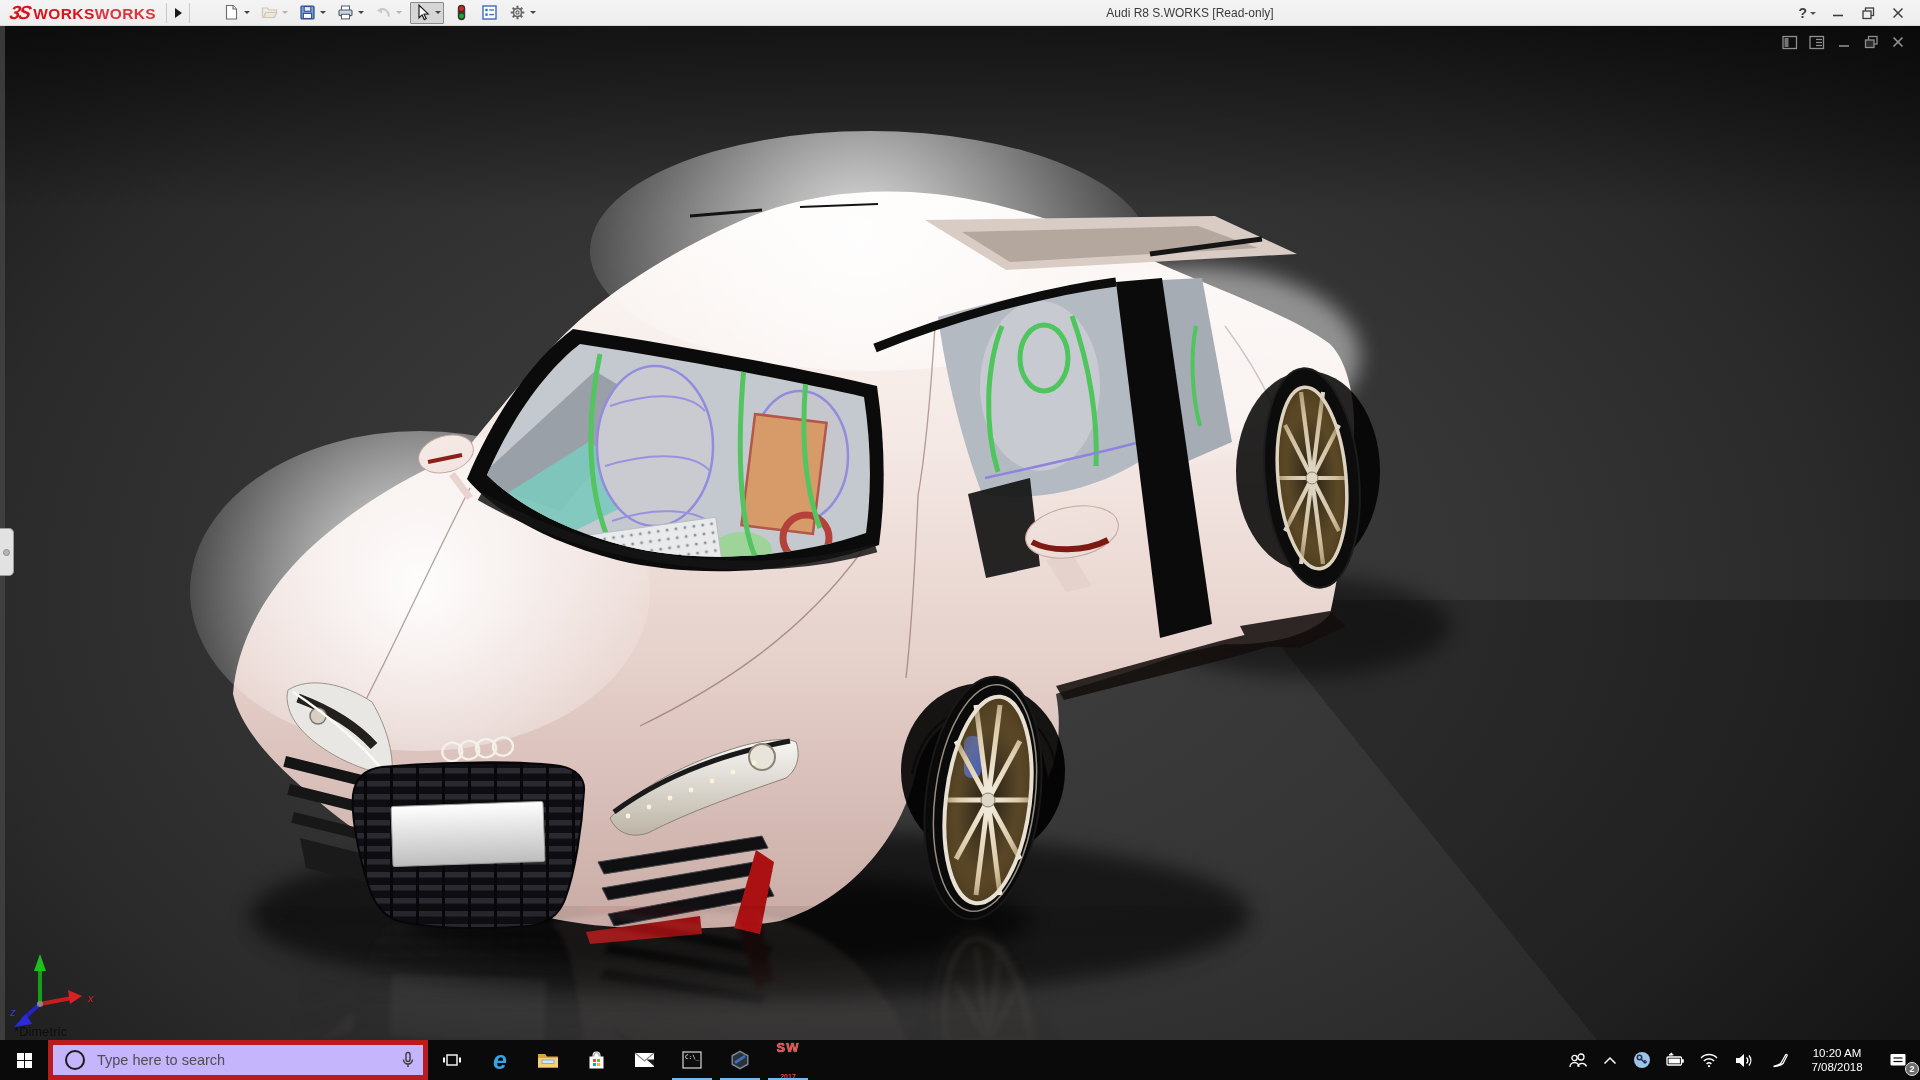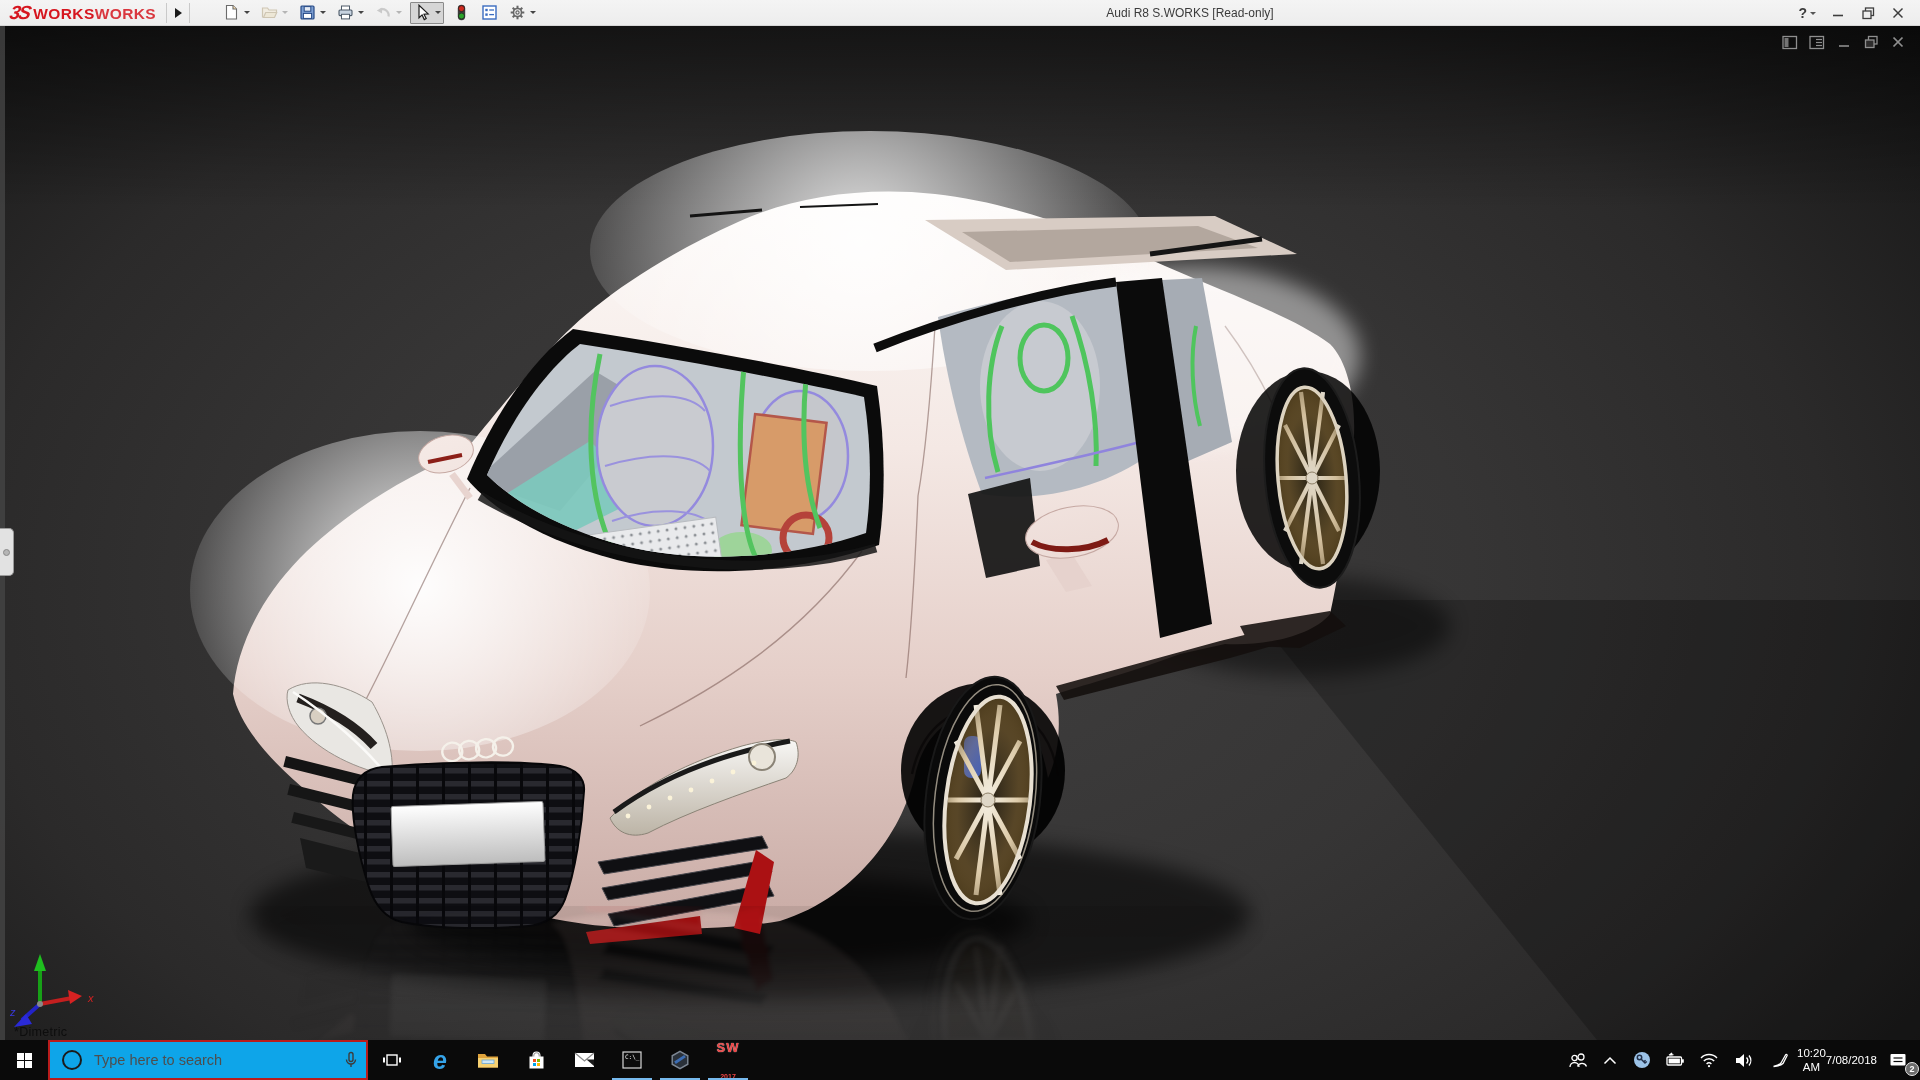--- a/index.html
+++ b/index.html
@@ -38,34 +38,34 @@
   #inner-controls{position:absolute;top:7px;right:12px;display:flex;gap:7px;}
   .ic-btn{width:20px;height:18px;border:none;background:transparent;display:flex;align-items:center;justify-content:center;cursor:pointer;padding:0;}
   #feature-tab{position:absolute;left:0;top:502px;width:14px;height:48px;background:#e2e2e2;border-radius:0 5px 5px 0;
     border:1px solid #9a9a9a;border-left:none;display:flex;align-items:center;justify-content:center;cursor:pointer;}
   #feature-tab .dot{width:7px;height:7px;border-radius:50%;background:#b5b5b5;border:1px solid #8a8a8a;}
   #triad{position:absolute;left:8px;top:920px;}
   #view-label{position:absolute;left:14px;bottom:1px;font-size:12.5px;color:#0d0d0d;letter-spacing:.3px;}
   
   #taskbar{position:absolute;left:0;top:1040px;width:1920px;height:40px;background:#0a0a0a;display:flex;align-items:stretch;}
   #start-btn{width:48px;border:none;background:transparent;display:flex;align-items:center;justify-content:center;cursor:pointer;}
-  #searchbox{width:320px;background:#0ea5e9;display:flex;align-items:center;border:2px solid #b91c1c;}
+  #searchbox{width:380px;background:#c4b5fd;display:flex;align-items:center;border:5px solid #b91c1c;}
   #cortana{width:20px;height:20px;border:2.4px solid #1b1b1b;border-radius:50%;margin:0 10px 0 12px;flex:none;}
   #search-input{flex:1;border:none;background:transparent;font-size:14.5px;color:#444;outline:none;font-family:inherit;}
   #search-input::placeholder{color:#4e4e4e;opacity:1;}
   #mic{width:30px;display:flex;align-items:center;justify-content:center;}
   .tk-btn{position:relative;width:48px;border:none;background:transparent;display:flex;align-items:center;justify-content:center;cursor:pointer;}
   .runline{position:absolute;bottom:0;left:4px;right:4px;height:2.5px;}
   #sw-ico{display:flex;flex-direction:column;align-items:center;line-height:1;}
   #sw-ico .sw1{font-weight:bold;font-size:13px;letter-spacing:1px;text-shadow:0 0 1px #fff;}
   #sw-ico .sw2{font-size:7px;font-weight:bold;margin-top:1px;}
   #cmdtext{position:absolute;font-family:"DejaVu Sans Mono",monospace;font-size:6px;color:#eee;top:13px;left:17px;}
   #tray{margin-left:auto;display:flex;align-items:stretch;}
   .tr-btn{border:none;background:transparent;display:flex;align-items:center;justify-content:center;cursor:pointer;position:relative;}
-  #clock{width:78px;display:flex;flex-direction:row;align-items:center;justify-content:center;color:#fff;font-size:11.5px;line-height:14px;}
+  #clock{width:78px;display:flex;flex-direction:column;align-items:center;justify-content:center;color:#fff;font-size:11.5px;line-height:14px;}
   #badge{position:absolute;right:1px;bottom:4px;width:14px;height:14px;border-radius:50%;background:#6d6d6d;border:1px solid #e8e8e8;
     color:#fff;font-size:9px;font-weight:bold;display:flex;align-items:center;justify-content:center;}
 </style>
 </head>
 <body>
 
 <header id="titlebar">
   <div id="brand" style="color:#d6161f">
     <span class="glyph">3S</span>
     <span class="b1">WORKS</span>

